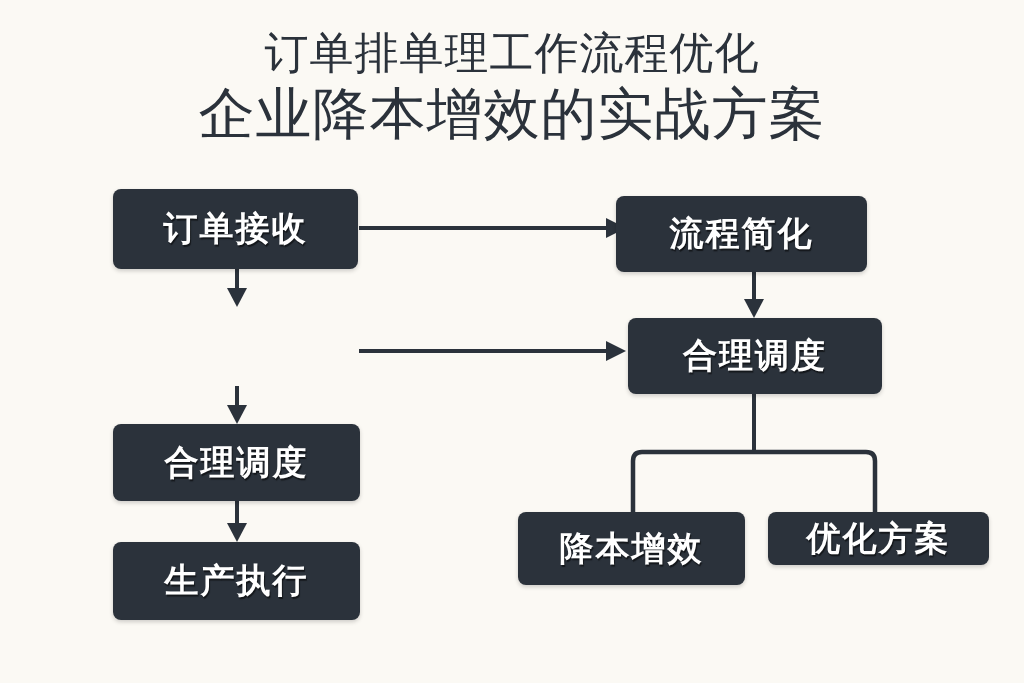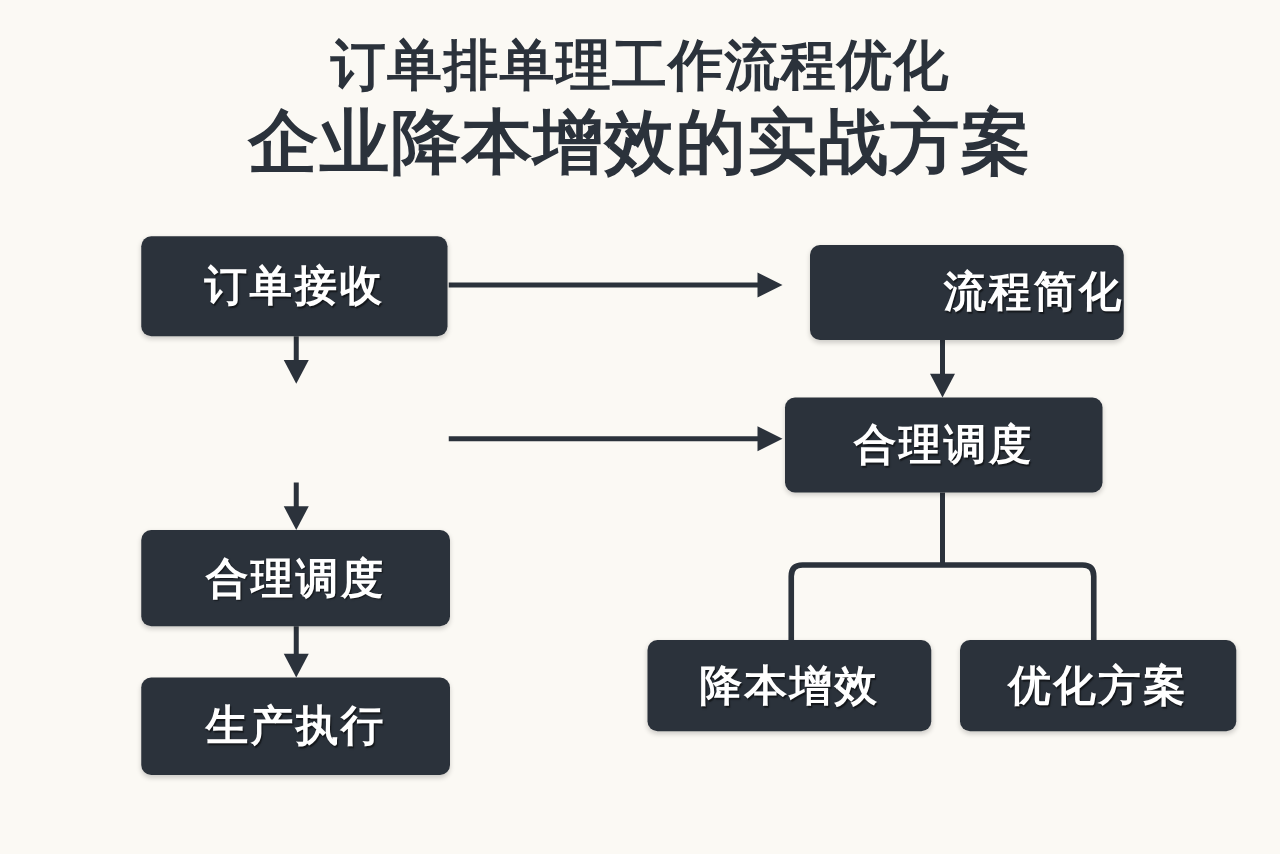--- a/index.html
+++ b/index.html
@@ -28,21 +28,21 @@
     position: absolute;
     left: 0;
     top: 26px;
     width: 1024px;
     text-align: center;
     line-height: 1.22;
   }
   .title-line {
     display: block;
     font-size: 44px;
-    font-weight: bold;
+    font-weight: normal;
     color: #2B323B;
     letter-spacing: 1px;
     white-space: nowrap;
   }
   .title-line-2 { font-size: 56px; }
 
   
   #connectors {
     position: absolute;
     left: 0;
@@ -85,26 +85,26 @@
     white-space: nowrap;
   }
 
   
   #node-order-receive { left: 113px; top: 189px; width: 245px; height: 80px; }
   #node-order-assess  { left: 113px; top: 307px; width: 245px; height: 79px; }
   #node-schedule-plan { left: 113px; top: 424px; width: 247px; height: 77px; }
   #node-production    { left: 113px; top: 542px; width: 247px; height: 78px; align-items: center; }
 
   
-  #node-process-simplify { left: 648px; top: 196px; width: 251px; height: 76px; justify-content: flex-end; }
+  #node-process-simplify { left: 616px; top: 196px; width: 251px; height: 76px; }
   #node-rational-dispatch{ left: 628px; top: 318px; width: 254px; height: 76px; }
 
   
   #node-cost-reduction { left: 518px; top: 512px; width: 227px; height: 73px; justify-content: center; }
-  #node-optimization   { left: 768px; top: 512px; width: 221px; height: 73px; align-items: center; }
+  #node-optimization   { left: 768px; top: 512px; width: 221px; height: 53px; align-items: center; }
 </style>
 </head>
 <body>
 
 <div id="canvas">
 
   <div class="title-block">
     <span class="title-line title-line-1">订单排单理工作流程优化</span>
     <span class="title-line title-line-2">企业降本增效的实战方案</span>
   </div>

